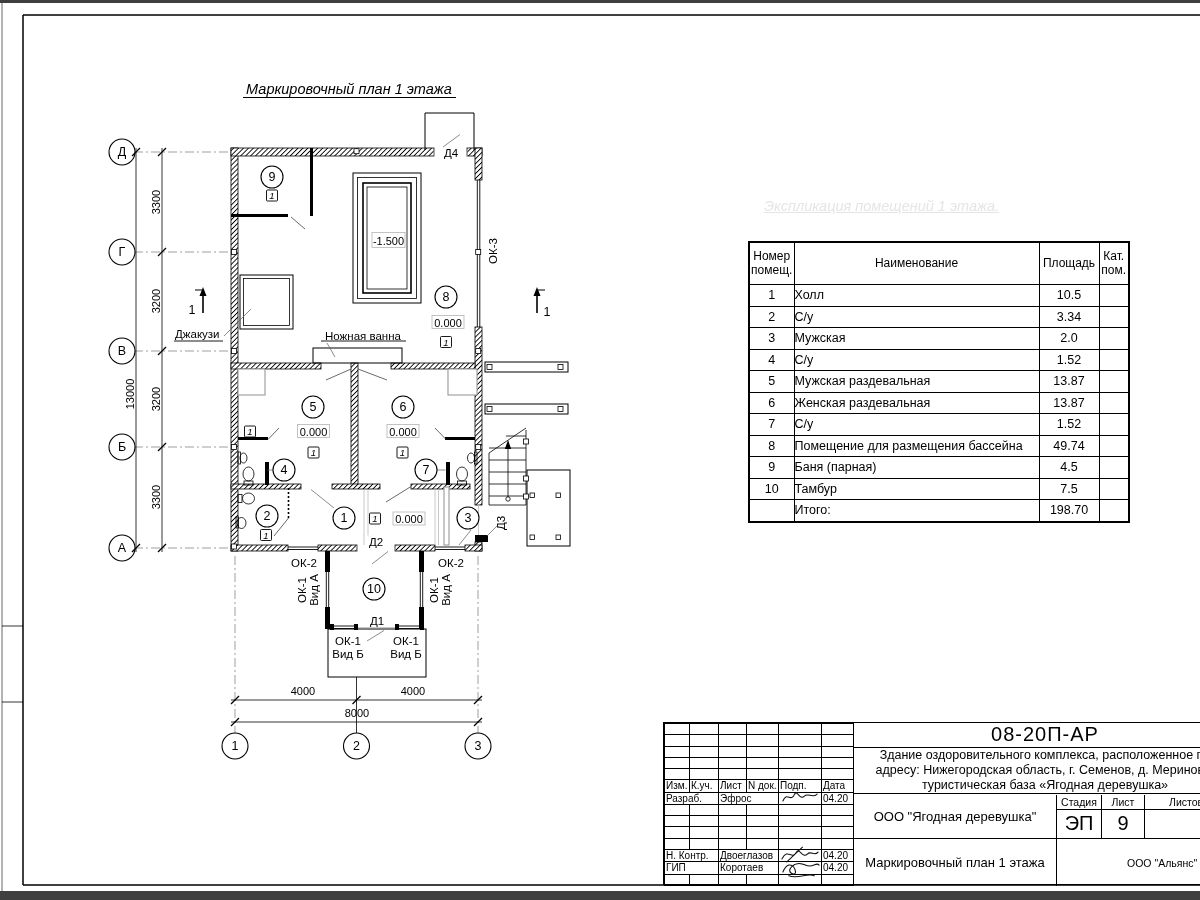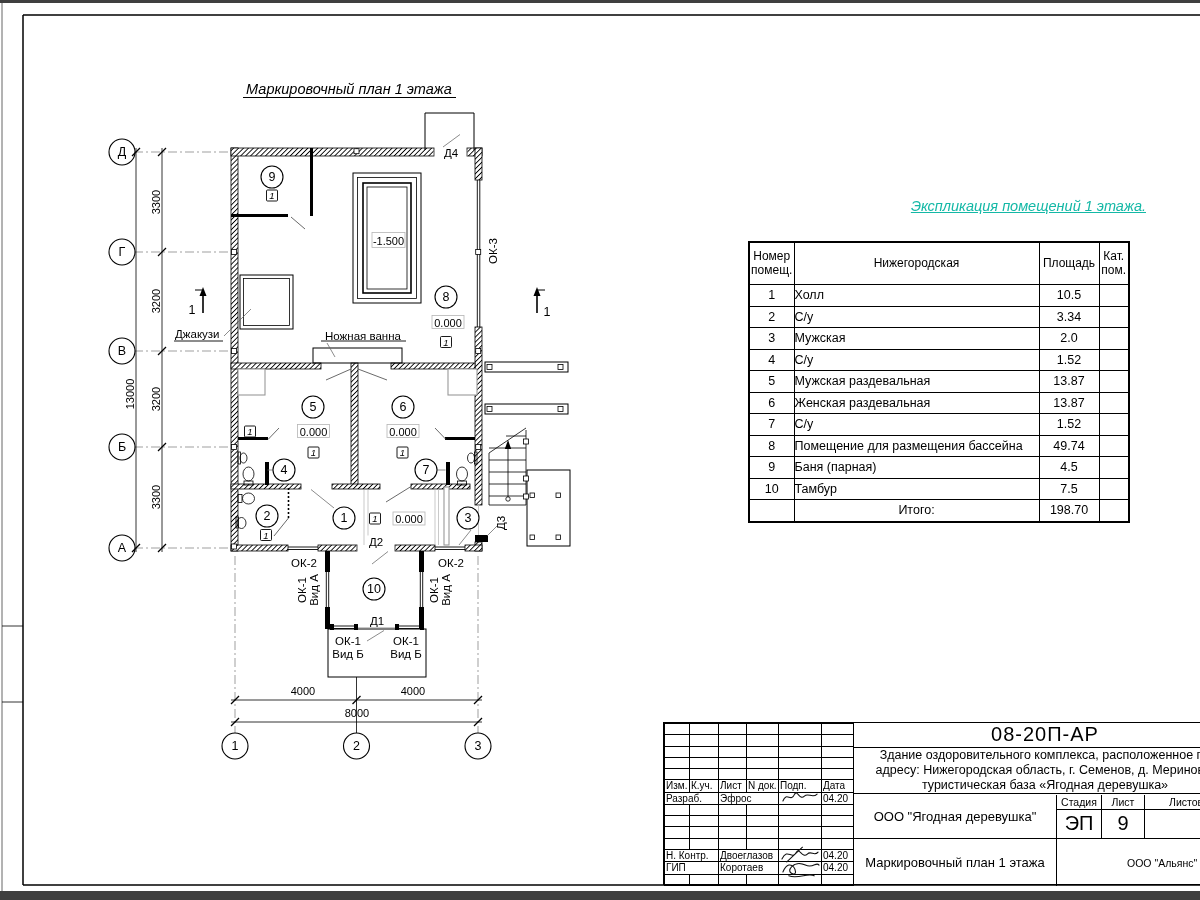--- a/index.html
+++ b/index.html
@@ -35,32 +35,32 @@
   .tc{font-size:12.5px;}
   .te{font-size:11px;}
   .tm{font-size:9.5px;font-style:italic;}
   .ttl{font-size:14.5px;font-style:italic;}
   .mid{text-anchor:middle;dominant-baseline:central;}
   .ebox{fill:#fff;stroke:#b5b5b5;stroke-width:0.8;}
   .mbox{fill:#fff;stroke:#000;stroke-width:0.9;}
   .circ{fill:#fff;stroke:#000;stroke-width:1.1;}
 
   
-  .expl-title{position:absolute;left:764px;top:198px;width:382px;text-align:right;
-    font-size:14.5px;font-style:italic;text-decoration:underline;color:#14b8a6;}
+  .expl-title{position:absolute;left:764px;top:198px;width:382px;text-align:left;
+    font-size:14.5px;font-style:italic;text-decoration:underline;color:#e5e5e5;}
   table.expl{position:absolute;left:748px;top:241px;width:382px;border-collapse:collapse;
     table-layout:fixed;color:#000;border:2px solid #000;}
   table.expl td,table.expl th{border:1px solid #000;font-weight:normal;overflow:hidden;}
   table.expl th{font-size:12px;line-height:1.15;height:41px;vertical-align:middle;text-align:center;padding:0 1px;}
   table.expl td{font-size:12.5px;height:20.5px;padding:0 0 0 0;white-space:nowrap;}
   td.c-num{text-align:center;width:45px;}
   td.c-name{text-align:left;padding-left:6px;width:245px;}
   td.c-area{text-align:center;width:60px;}
   td.c-cat{width:30px;}
-  td.c-total{text-align:center;padding-right:6px;}
+  td.c-total{text-align:left;padding-right:6px;}
 
   
   .tblock{position:absolute;left:663px;top:722px;width:572px;height:163px;
     border:1.6px solid #000;box-sizing:border-box;color:#000;background:#fff;}
   table.tgrid{position:absolute;left:0;top:0;width:189px;height:163px;border-collapse:collapse;table-layout:fixed;}
   table.tgrid td{border:0.8px solid #000;font-size:10px;padding:0 1px;white-space:nowrap;overflow:visible;text-align:left;height:10px;position:relative;}
   .tb-cell{position:absolute;box-sizing:border-box;border-left:1px solid #000;display:flex;align-items:center;justify-content:center;text-align:center;overflow:hidden;}
   .bb{border-bottom:1px solid #000;}
   .docnum{font-size:20px;letter-spacing:1px;}
   .desc{font-size:12.5px;line-height:15px;}
@@ -403,21 +403,21 @@
 <table class="expl">
   <colgroup>
       <col style="width:45px">
       <col style="width:245px">
       <col style="width:60px">
       <col style="width:30px">
     </colgroup>
   <thead>
     <tr>
       <th>Номер помещ.</th>
-      <th>Нижегородская</th>
+      <th>Наименование</th>
       <th>Площадь</th>
       <th>Кат. пом.</th>
     </tr>
   </thead>
   <tbody>
       <tr>
         <td class="c-num">1</td>
         <td class="c-name">Холл</td>
         <td class="c-area">10.5</td>
         <td class="c-cat"></td>

